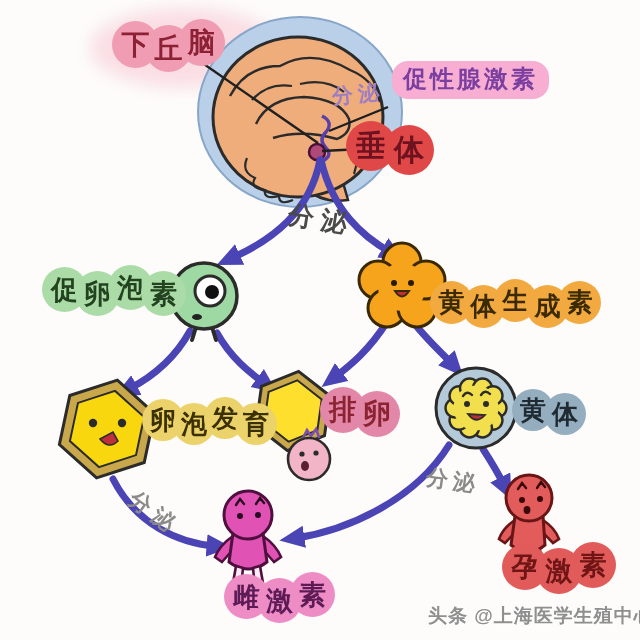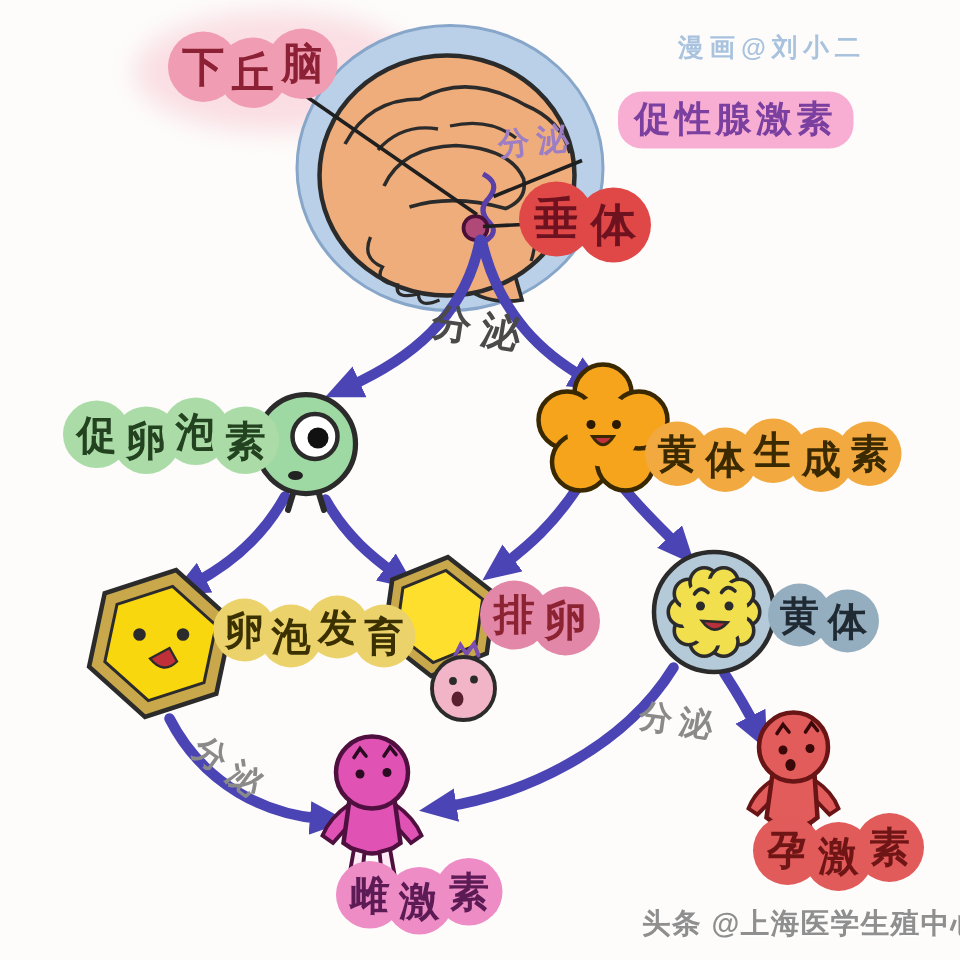--- a/index.html
+++ b/index.html
@@ -8,21 +8,21 @@
   .halo{position:absolute;border-radius:50%;filter:blur(8px);pointer-events:none;}
   svg.layer{position:absolute;left:0;top:0;}
   .bubble{position:absolute;display:flex;font-weight:700;white-space:nowrap;}
   .bubble .ch{flex:0 0 auto;width:var(--d);height:var(--d);margin-left:var(--ov,-10px);
       border-radius:50%;background:var(--bub);color:var(--txt);font-size:var(--fs);
       display:flex;align-items:center;justify-content:center;}
   .bubble .ch:first-child{margin-left:0;}
   .bubble .ch:nth-child(2n){transform:translateY(4px);}
   .bubble .ch:nth-child(3n){transform:translateY(-2px);}
   .band{position:absolute;font-weight:700;background:var(--bub);color:var(--txt);
-      border-radius:16px;padding:2px 11px 4px;font-size:24px;letter-spacing:3px;white-space:nowrap;margin-left:20px;}
+      border-radius:16px;padding:2px 11px 4px;font-size:24px;letter-spacing:3px;white-space:nowrap;}
   .secrete{position:absolute;font-weight:700;white-space:nowrap;}
   .wm{position:absolute;font-weight:700;white-space:nowrap;}
   .wm-top{color:#a9c3de;font-size:17px;letter-spacing:4px;text-shadow:0 1px 0 #fff;}
   .wm-bottom{color:#8f8f8f;font-size:19px;letter-spacing:1px;text-shadow:0 1px 0 #fff;}
 </style>
 </head>
 <body>
 
 <div class="stage">
 
@@ -150,21 +150,20 @@
       <path d="M518,550 l-2,14 q0,5 4,5 l4,0 l2,-17 z" fill="#e25c5c" stroke="#6a1515" stroke-width="2.6"></path>
       <path d="M540,550 l2,14 q0,5 -4,5 l-4,0 l-2,-17 z" fill="#e25c5c" stroke="#6a1515" stroke-width="2.6"></path>
       <circle cx="529" cy="498" r="23" fill="#e25c5c" stroke="#6a1515" stroke-width="3"></circle>
       <path d="M518,489 l4,-6 4,5 M537,488 l4,-6 4,5" stroke="#3a0808" stroke-width="2.4" fill="none" stroke-linecap="round"></path>
       <circle cx="522" cy="500" r="3" fill="#3a0808"></circle>
       <circle cx="540" cy="499" r="3" fill="#3a0808"></circle>
       <ellipse cx="527" cy="510" rx="3.4" ry="4" fill="#3a0808"></ellipse>
     </g>
   </svg>
 
-  <div class="wm wm-top" style="left:452px;top:20px;">漫画@刘小二</div>
 
   <div class="bubble" style="left:112px;top:21px;--bub:#f09cb2;--txt:#8c2034;--d:47px;--fs:28px;--ov:-14px;">
       <span class="ch">下</span>
       <span class="ch">丘</span>
       <span class="ch">脑</span>
     </div>
 
   <div class="band" style="left:392px;top:61px;--bub:#f7aed2;--txt:#7b3fa0;">促性腺激素</div>
 
   <div class="secrete" style="left:332px;top:80px;font-size:21px;color:#9d7ec4;letter-spacing:5px;transform:rotate(-6deg);">分泌</div>

